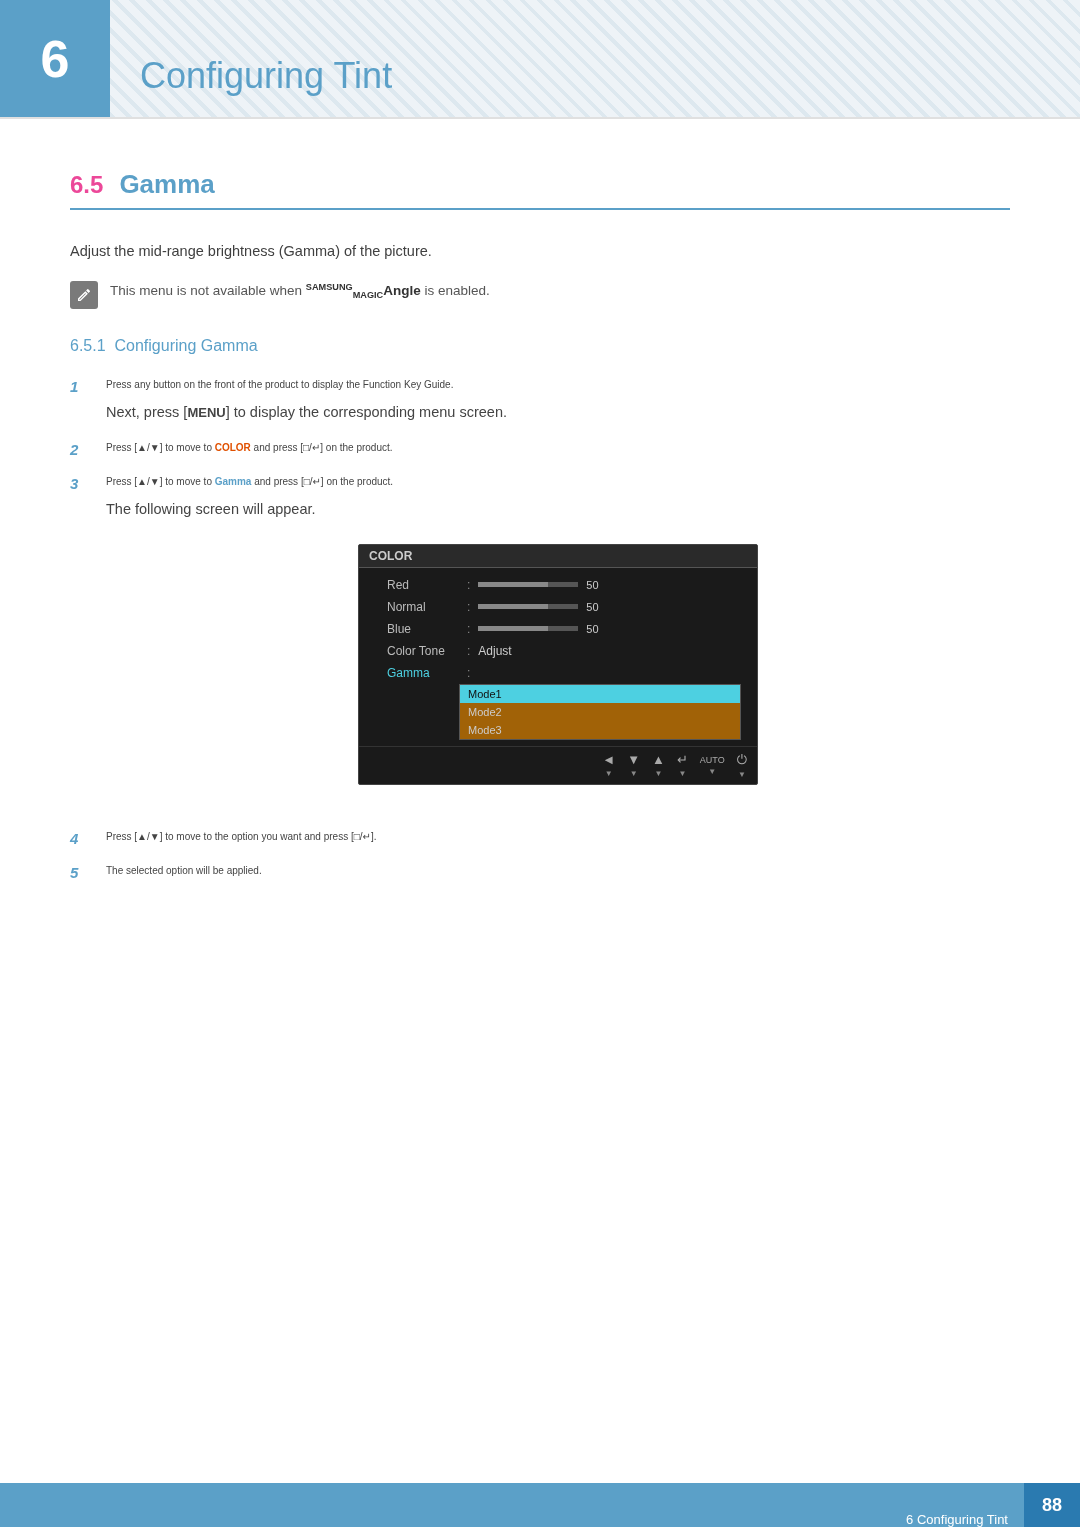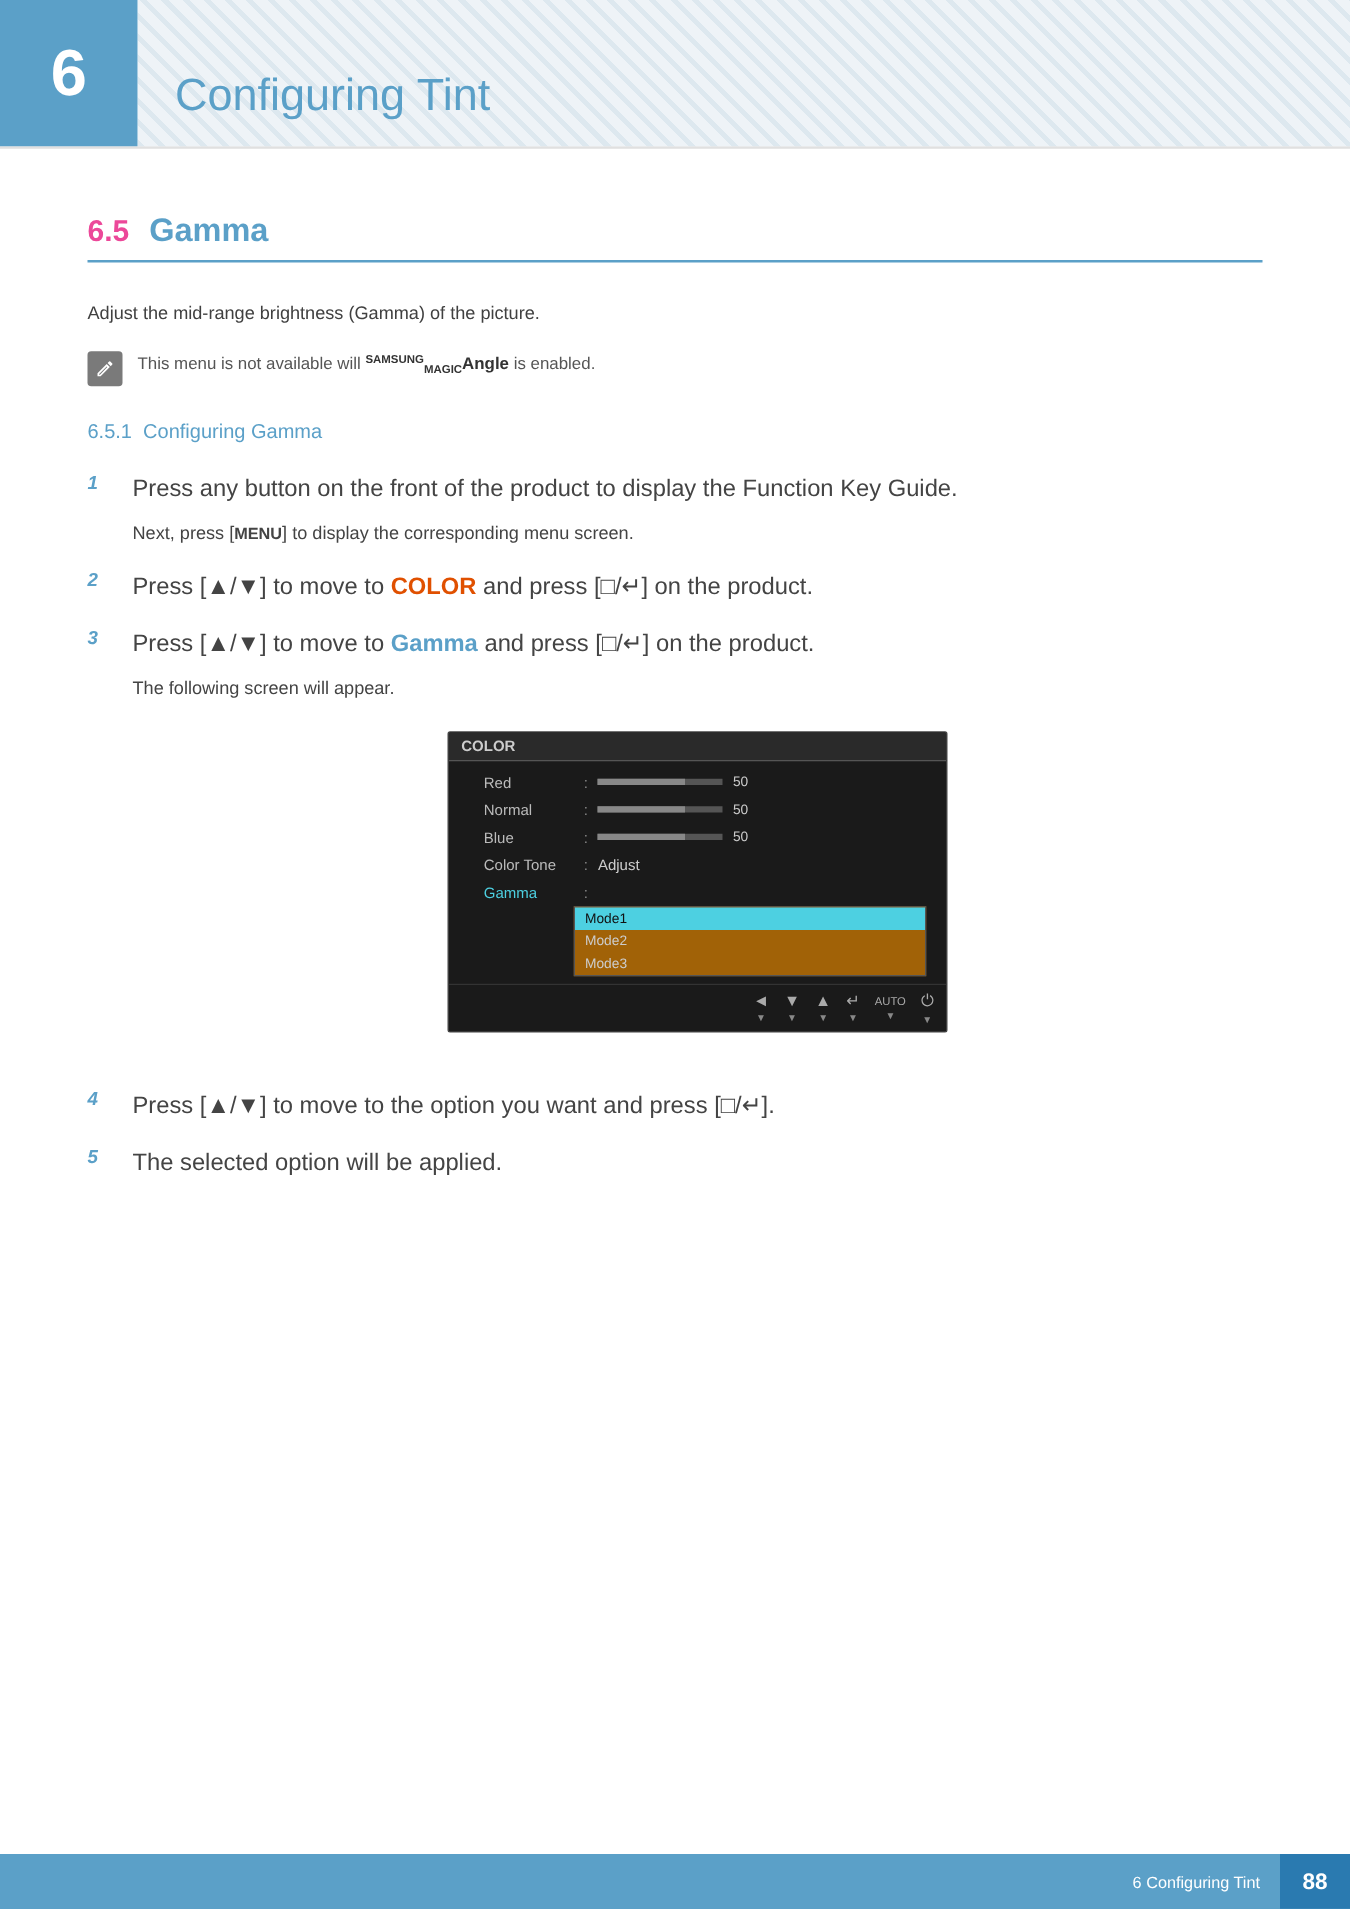--- a/index.html
+++ b/index.html
@@ -149,21 +149,21 @@
       min-width: 20px;
       flex-shrink: 0;
       padding-top: 1px;
     }
 
     .step-content {
       flex: 1;
     }
 
     .step-text {
-      font-size: 19px;
+      font-size: 10px;
       color: #444;
       line-height: 1.6;
     }
 
     .step-subtext {
       font-size: 14.5px;
       color: #444;
       margin-top: 8px;
       line-height: 1.6;
     }
@@ -316,21 +316,21 @@
     }
 
     
     .page-footer {
       position: fixed;
       bottom: 0;
       width: 1080px;
       height: 44px;
       background: #5ba0c8;
       display: flex;
-      align-items: center;
+      align-items: flex-end;
       justify-content: flex-end;
       padding-right: 0;
     }
 
     .footer-text {
       color: #fff;
       font-size: 13px;
       padding-right: 16px;
     }
 
@@ -373,21 +373,21 @@
 
   <p class="body-text">Adjust the mid-range brightness (Gamma) of the picture.</p>
 
   <div class="note-box">
     <div class="pencil-note-icon">
       <svg viewBox="0 0 24 24" width="16" height="16" fill="white">
         <path d="M3 17.25V21h3.75L17.81 9.94l-3.75-3.75L3 17.25zm2.92 1.83H5v-.7l9.06-9.06.71.71-8.85 9.05zM20.71 7.04a1 1 0 000-1.41l-2.34-2.34a1 1 0 00-1.41 0l-1.83 1.83 3.75 3.75 1.83-1.83z"></path>
       </svg>
     </div>
     <p class="note-text">
-      <span>This menu is not available will </span><span class="magic-text"><sup>SAMSUNG</sup><sub>MAGIC</sub></span><span class="magic-angle">Angle</span><span> is enabled.</span>
+      <span>This menu is not available when </span><span class="magic-text"><sup>SAMSUNG</sup><sub>MAGIC</sub></span><span class="magic-angle">Angle</span><span> is enabled.</span>
     </p>
   </div>
 
   <div class="subsection-heading">
     <span>6.5.1&nbsp;&nbsp;</span><span>Configuring Gamma</span>
   </div>
 
   <ol class="steps-list">
 
     <li class="step-item">

